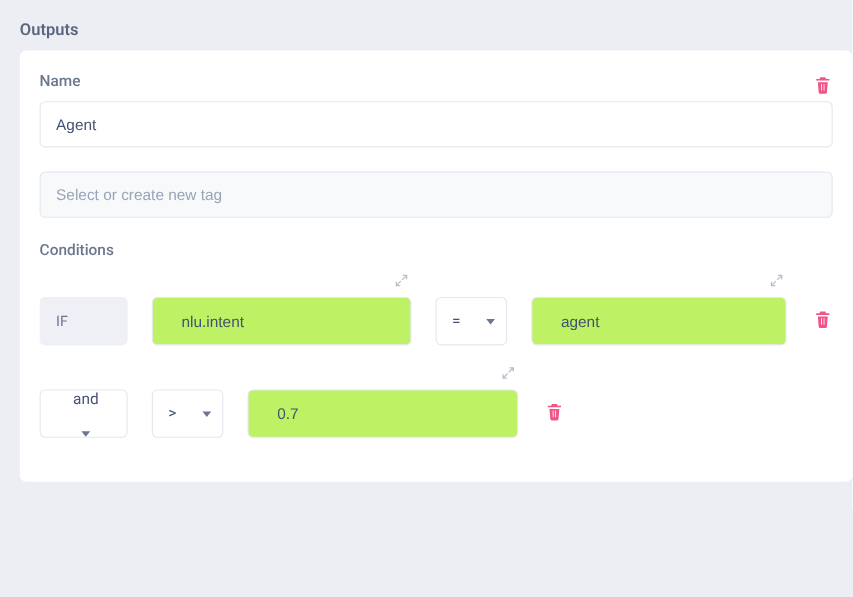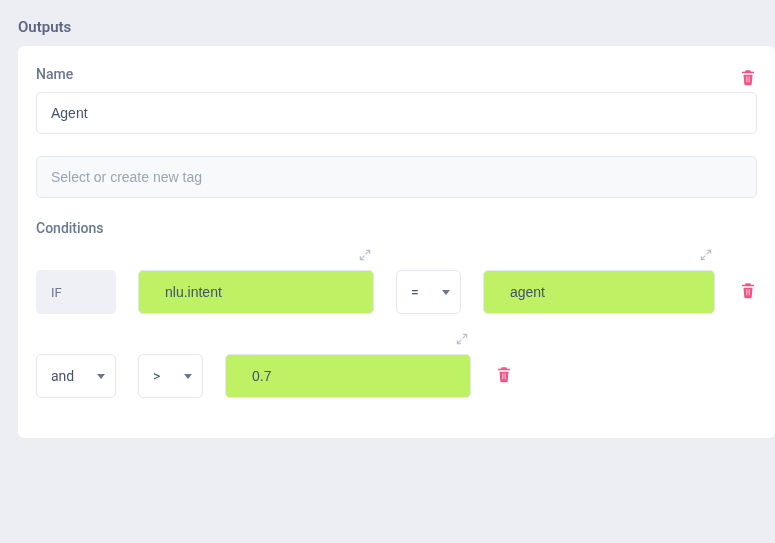--- a/index.html
+++ b/index.html
@@ -93,20 +93,21 @@
     width: 80px; height: 44px;
     border: 1px solid #e4e7ef;
     border-radius: 5px;
     display: flex;
     align-items: center;
     padding: 0 10px 0 14px;
     font-size: 14px;
     color: #445271;
     justify-content: space-between;
     background: #fff;
+    flex-direction: column;
   }
   .field-mid {
     width: 250px;
   }
   .op-select {
     width: 65px; height: 44px;
     border: 1px solid #e4e7ef;
     border-radius: 5px;
     display: flex;
     align-items: center;

